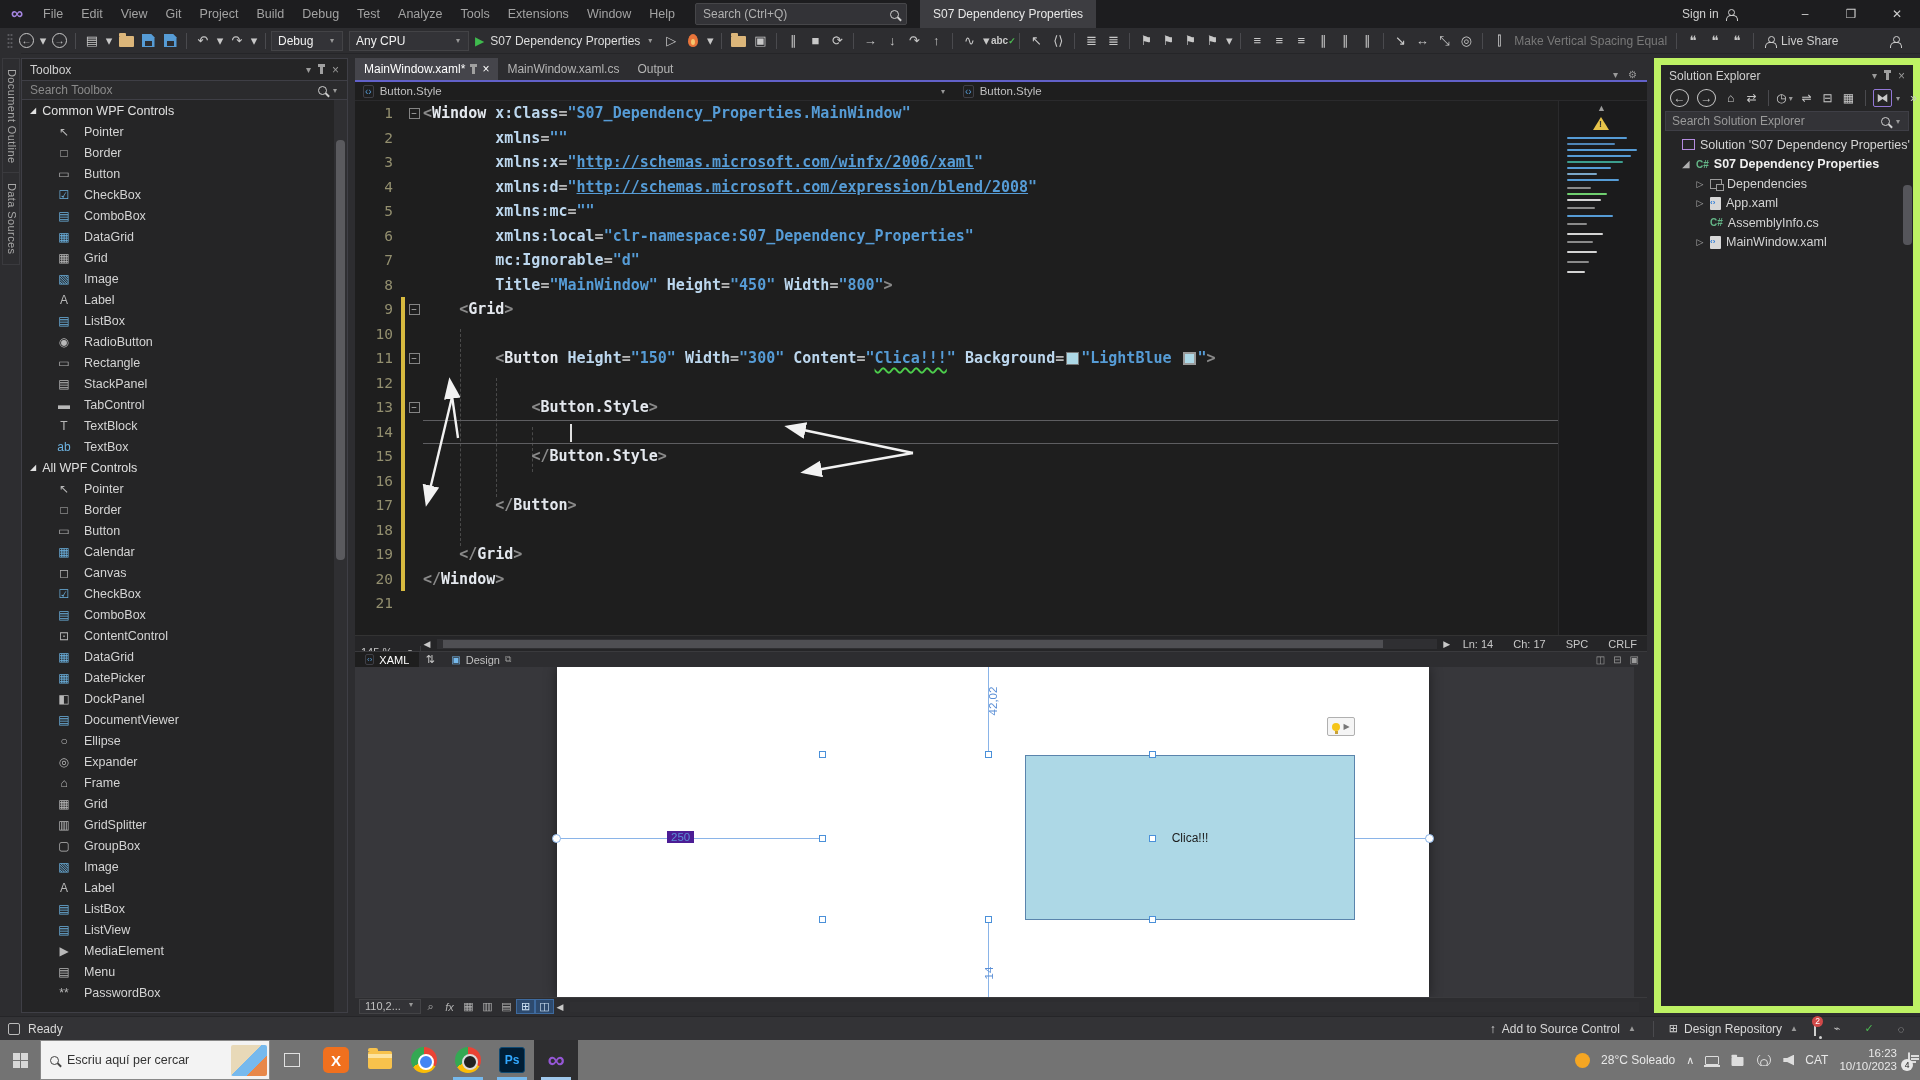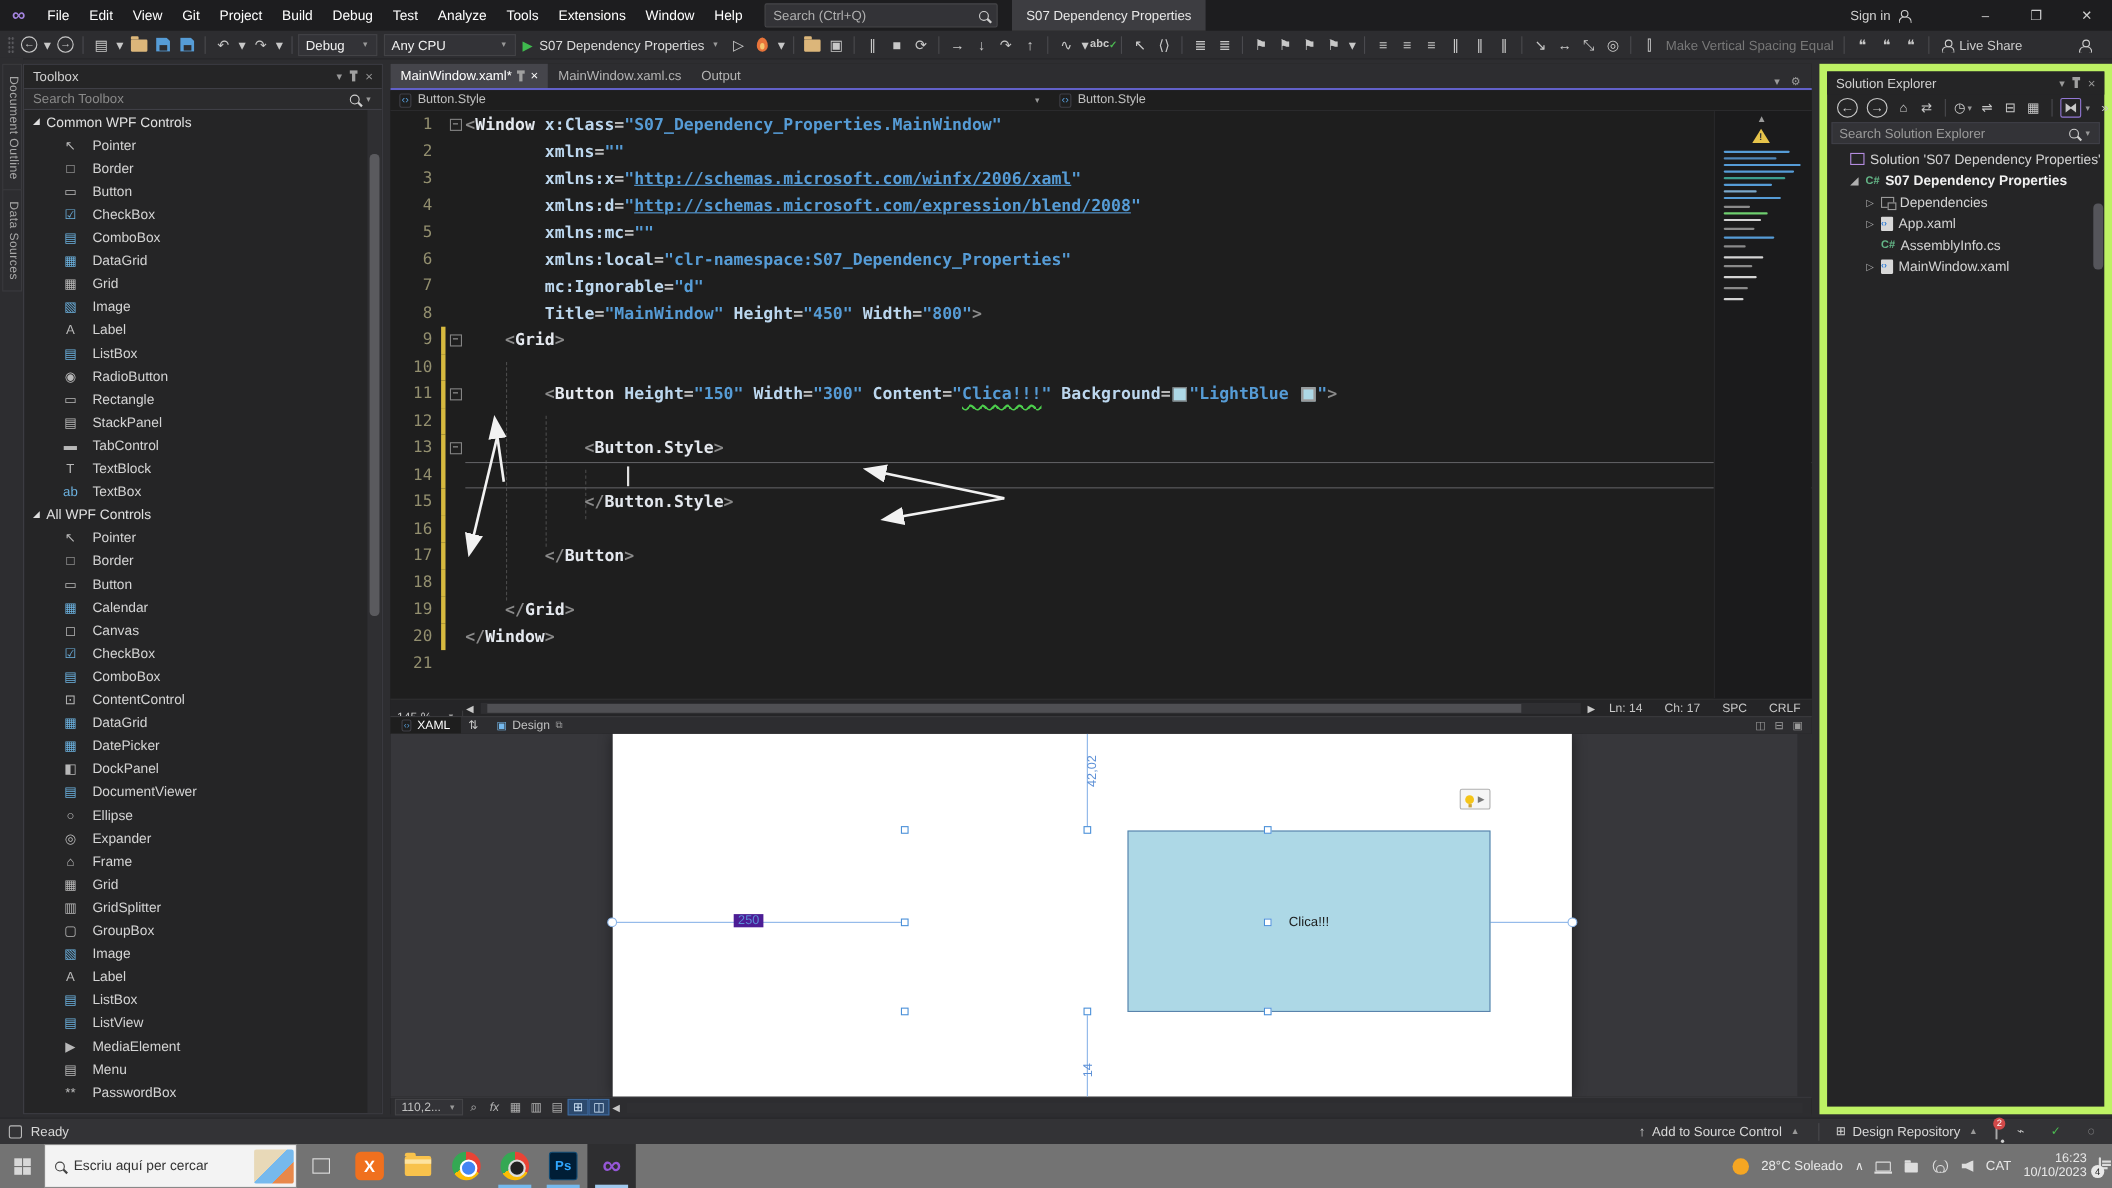--- a/index.html
+++ b/index.html
@@ -13,21 +13,21 @@
 .blue{color:#569cd6;}
 .green{color:#3fba4e;}
 .purple{color:#b48ce0;}
 .icon{display:inline-flex;align-items:center;justify-content:center;width:22px;height:20px;font-size:13px;color:#c8c8c8;flex:0 0 auto;}
 .icon.sm{width:12px;}
 .circ{border:1px solid currentColor;border-radius:50%;width:15px;height:15px;font-size:10px;margin:0 3px;}
 
 .titlebar{left:0;top:0;width:1920px;height:28px;background:#1d1d1f;display:flex;align-items:center;}
 .vslogo{width:34px;text-align:center;font-size:17px;font-weight:bold;color:#a585e0;}
 .menus{display:flex;}
-.menus span{padding:0 9px;line-height:28px;font-size:12.5px;color:#ffffff;}
+.menus span{padding:0 9px;line-height:28px;font-size:12.5px;color:#a3a3a3;}
 .search-pill{position:absolute;left:695px;top:3px;width:212px;height:22px;background:#333337;border:1px solid #464649;border-radius:2px;
   display:flex;align-items:center;justify-content:space-between;padding:0 7px;font-size:12px;color:#b0b0b0;}
 .ic-mag{width:9px;height:9px;border:1.5px solid #cfcfcf;border-radius:50%;position:relative;flex:0 0 auto;}
 .ic-mag::after{content:"";position:absolute;width:5px;height:1.5px;background:#cfcfcf;transform:rotate(45deg);right:-4px;bottom:-2px;}
 .title-pill{position:absolute;left:920px;top:0;height:28px;background:#3d3d41;padding:0 13px;font-size:12px;color:#e8e8e8;display:flex;align-items:center;}
 .signin{position:absolute;left:1682px;top:0;height:28px;display:flex;align-items:center;gap:7px;font-size:12px;color:#d0d0d0;}
 .ic-person{width:10px;height:10px;position:relative;}
 .ic-person::before{content:"";position:absolute;left:2.5px;top:0;width:5px;height:5px;border:1.2px solid #cfcfcf;border-radius:50%;}
 .ic-person::after{content:"";position:absolute;left:0;bottom:-2px;width:10px;height:5px;border:1.2px solid #cfcfcf;border-bottom:none;border-radius:5px 5px 0 0;}
 .winbtns{position:absolute;right:0;top:0;height:28px;display:flex;}
@@ -115,21 +115,21 @@
 .dimlabel{position:absolute;color:#5b8fd6;font-size:11.5px;background:#4c1d95;padding:0 4px;}
 .wbtn{position:absolute;left:468px;top:88px;width:330px;height:165px;background:#add8e6;border:1.5px solid #5a84ac;display:flex;align-items:center;justify-content:center;font-size:12px;color:#1c1c1c;}
 .handle{position:absolute;width:7px;height:7px;background:#ffffff;border:1px solid #4a90d9;}
 .bulb{position:absolute;left:770px;top:50px;width:28px;height:19px;background:#f5f5f5;border:1px solid #b0b0b0;border-radius:2px;display:flex;align-items:center;justify-content:center;gap:3px;}
 .bulbglyph{width:8px;height:8px;background:#f5c518;border-radius:50%;position:relative;}
 .bulbglyph::after{content:"";position:absolute;left:2.5px;bottom:-3px;width:3px;height:3px;background:#c9a23a;}
 .bulb span{font-size:8px;color:#777;}
 .anchor{position:absolute;width:9px;height:9px;border:1.5px solid #8ab4e8;border-radius:50%;background:#fff;}
 .vscroll-design{position:absolute;right:0;top:0;width:13px;height:330px;background:#2d2d30;}
 .dbot{height:18px;background:#2d2d30;border-top:1px solid #3a3a3d;display:flex;align-items:center;font-size:11px;color:#c0c0c0;padding:0 4px;flex:0 0 auto;}
-.dzoom{width:62px;display:flex;justify-content:space-between;align-items:center;padding:0 5px;background:#333337;border:1px solid #434346;height:15px;}
+.dzoom{width:62px;display:flex;justify-content:space-between;padding:0 5px;background:#333337;border:1px solid #434346;height:15px;}
 .dicon{width:19px;text-align:center;font-size:11px;color:#b0b0b0;}
 .dicon.on{background:#2d4a6e;border:1px solid #3e6a9e;color:#cfe3f5;}
 
 .solex{left:1654px;top:58px;width:266px;height:955px;background:#252526;border:7px solid #bef264;display:flex;flex-direction:column;font-size:12.5px;}
 .se-tools{height:24px;display:flex;align-items:center;gap:2px;padding:0 6px;color:#c0c0c0;flex:0 0 auto;}
 .se-tools .icon{width:19px;height:18px;font-size:12px;}
 .boxed{border:1px solid #9378d6;border-radius:2px;}
 .se-search{height:20px;background:#333337;border:1px solid #3f3f46;margin:1px 4px;display:flex;align-items:center;justify-content:space-between;padding:0 6px;color:#9a9a9a;font-size:12px;flex:0 0 auto;}
 .tree{padding-top:3px;}
 .trow{display:flex;align-items:center;height:19.5px;gap:5px;white-space:nowrap;overflow:hidden;color:#d4d4d4;}

